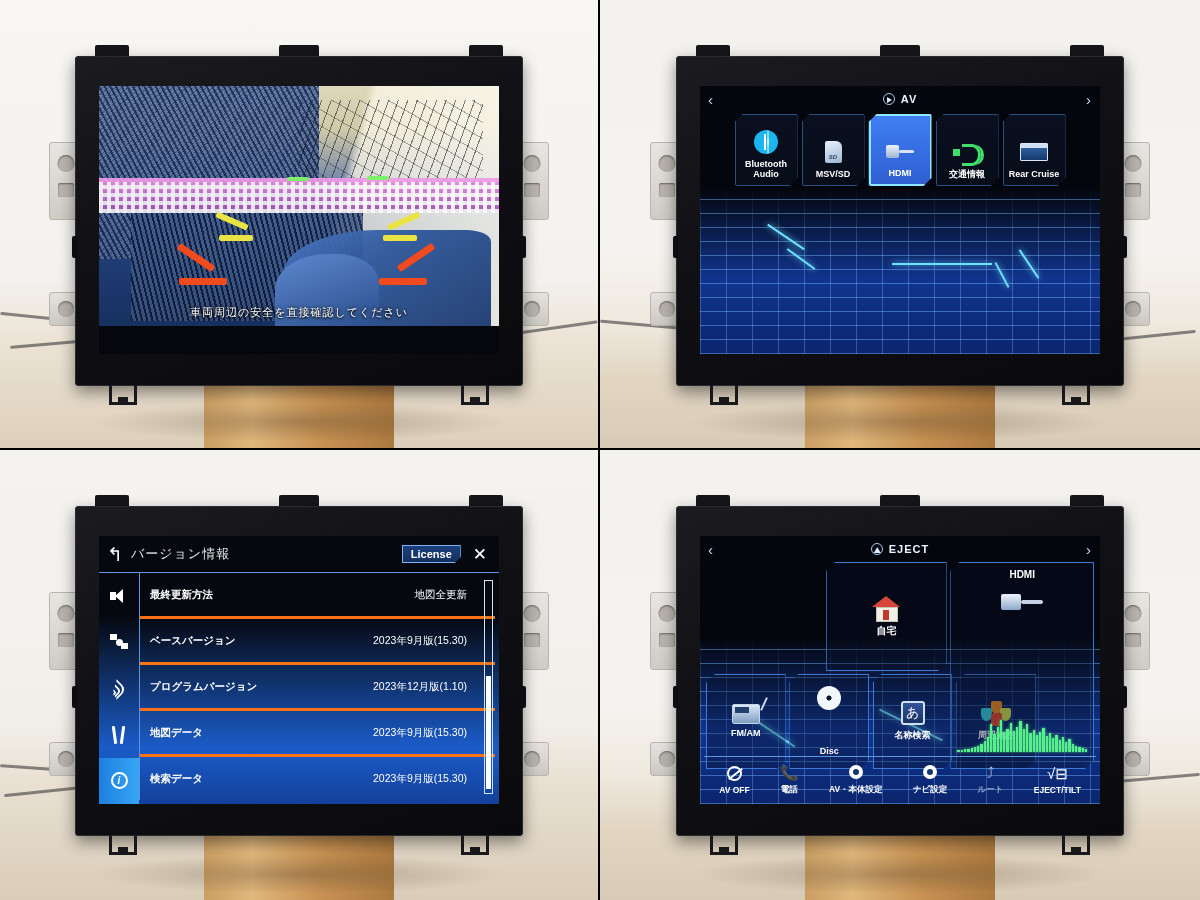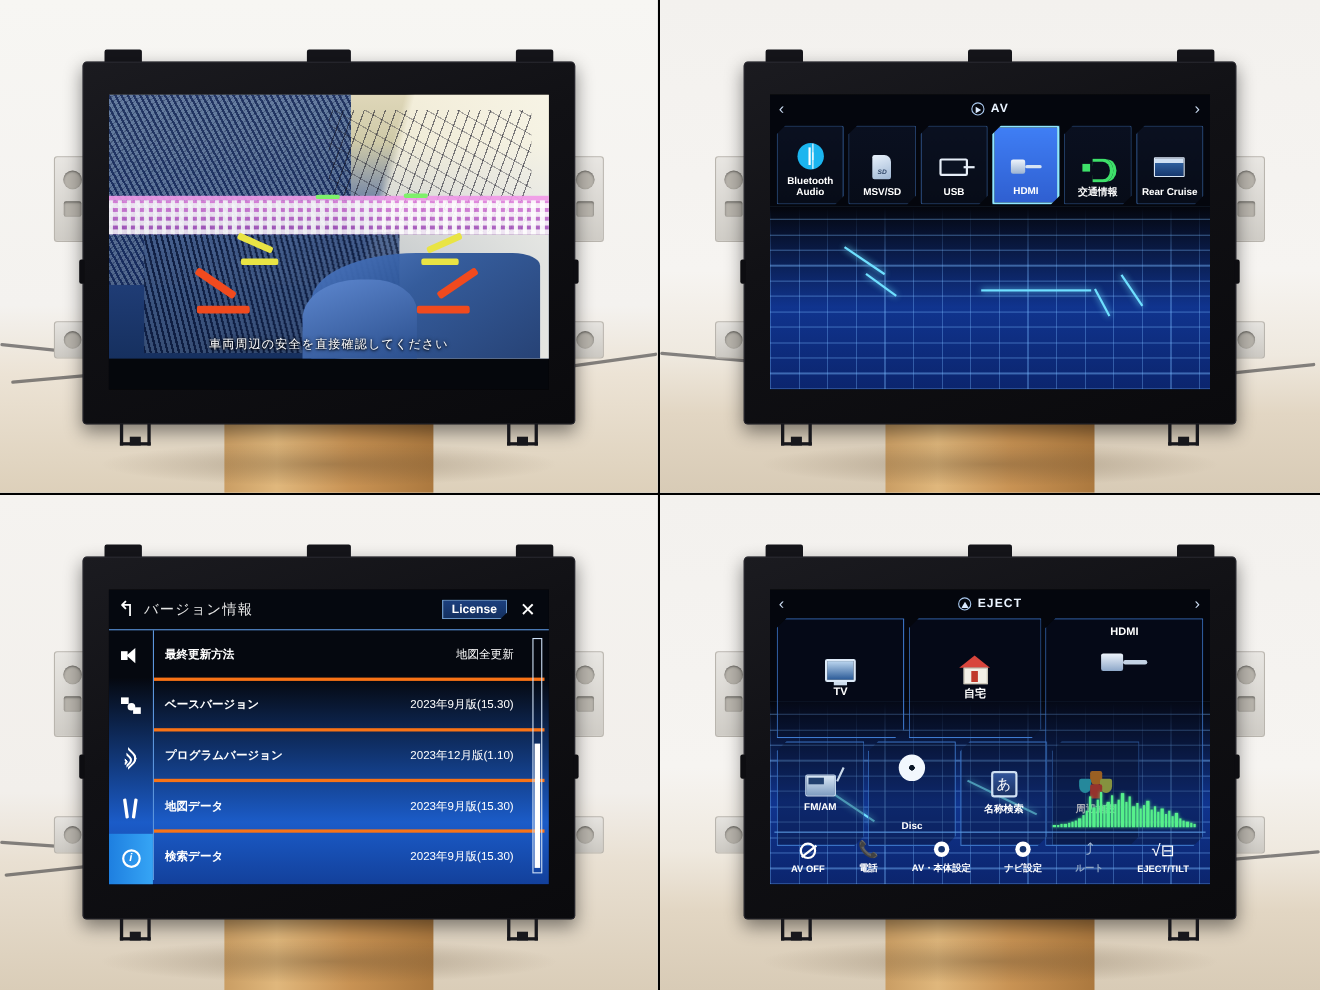--- a/index.html
+++ b/index.html
@@ -507,26 +507,20 @@
                   <i class="ic-bt"></i>
                 </span>
               <span class="lbl">Bluetooth Audio</span>
             </div>
             <div class="src">
               <span class="ico">
                   <i class="ic-sd"></i>
                 </span>
               <span class="lbl">MSV/SD</span>
             </div>
-            <div class="src">
-              <span class="ico">
-                  <i class="ic-usb"></i>
-                </span>
-              <span class="lbl">USB</span>
-            </div>
             <div class="src sel">
               <span class="ico">
                   <i class="ic-hdmi"></i>
                 </span>
               <span class="lbl">HDMI</span>
             </div>
             <div class="src">
               <span class="ico">
                   <i class="ic-traffic"></i>
                 </span>
@@ -690,24 +684,20 @@
 
           <div class="ui-head">
             <span class="arrow l">‹</span>
             <span class="head-glyph home"></span>
             <span>EJECT</span>
             <span class="arrow r">›</span>
           </div>
 
           <div class="home-body">
 
-            <div class="tile" style="left:0;top:0;width:30%;height:46%;">
-              <span class="ic-tv"></span>
-              <span class="lbl big">TV</span>
-            </div>
 
             <div class="tile" style="left:31%;top:0;width:31%;height:46%;">
               <span class="ic-home">
                   <i></i>
                 </span>
               <span class="lbl big">自宅</span>
             </div>
 
             <div class="tile" style="left:0;top:47%;width:20.5%;height:40%;">
               <span class="ic-radio"></span>

